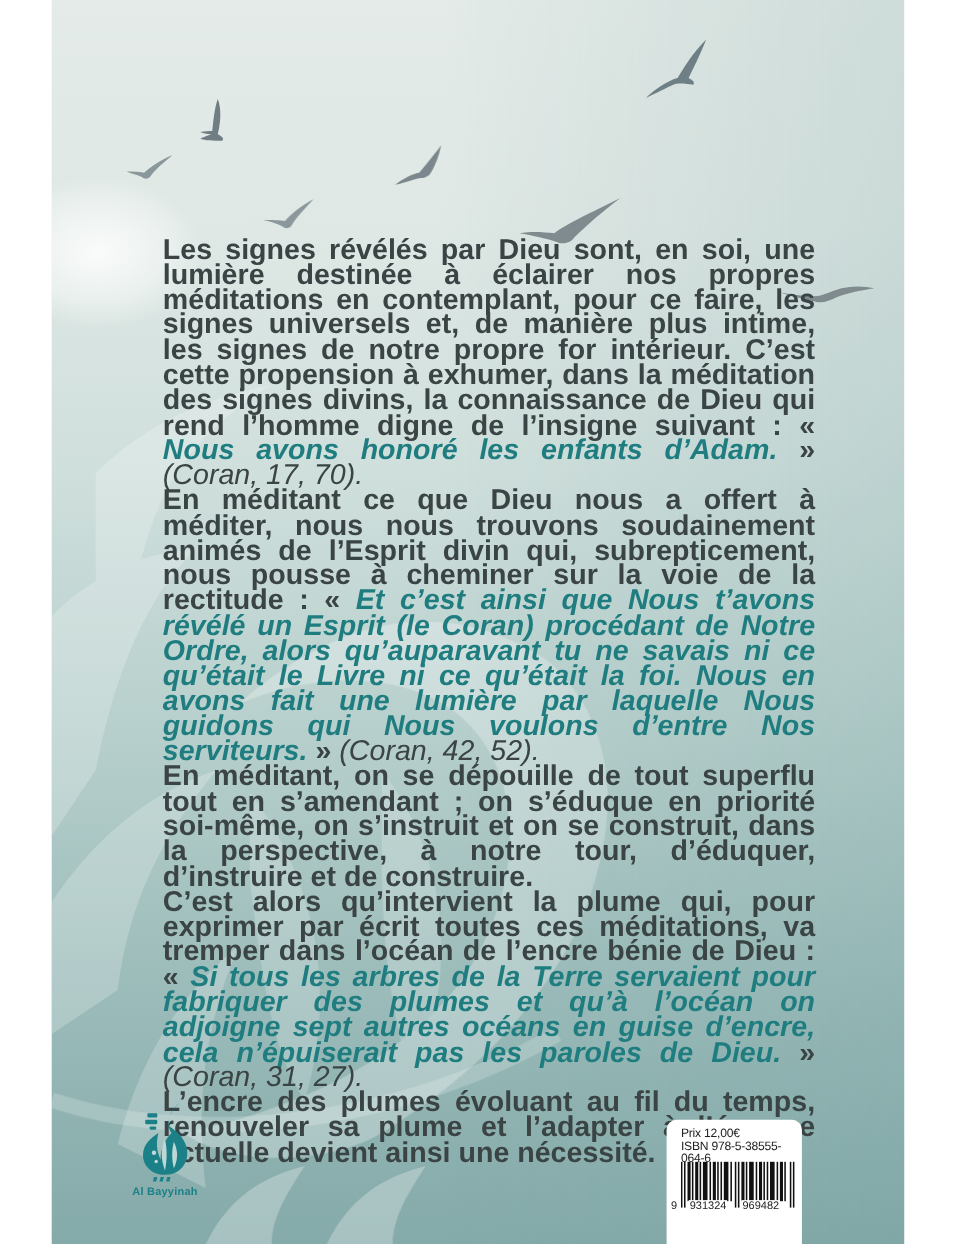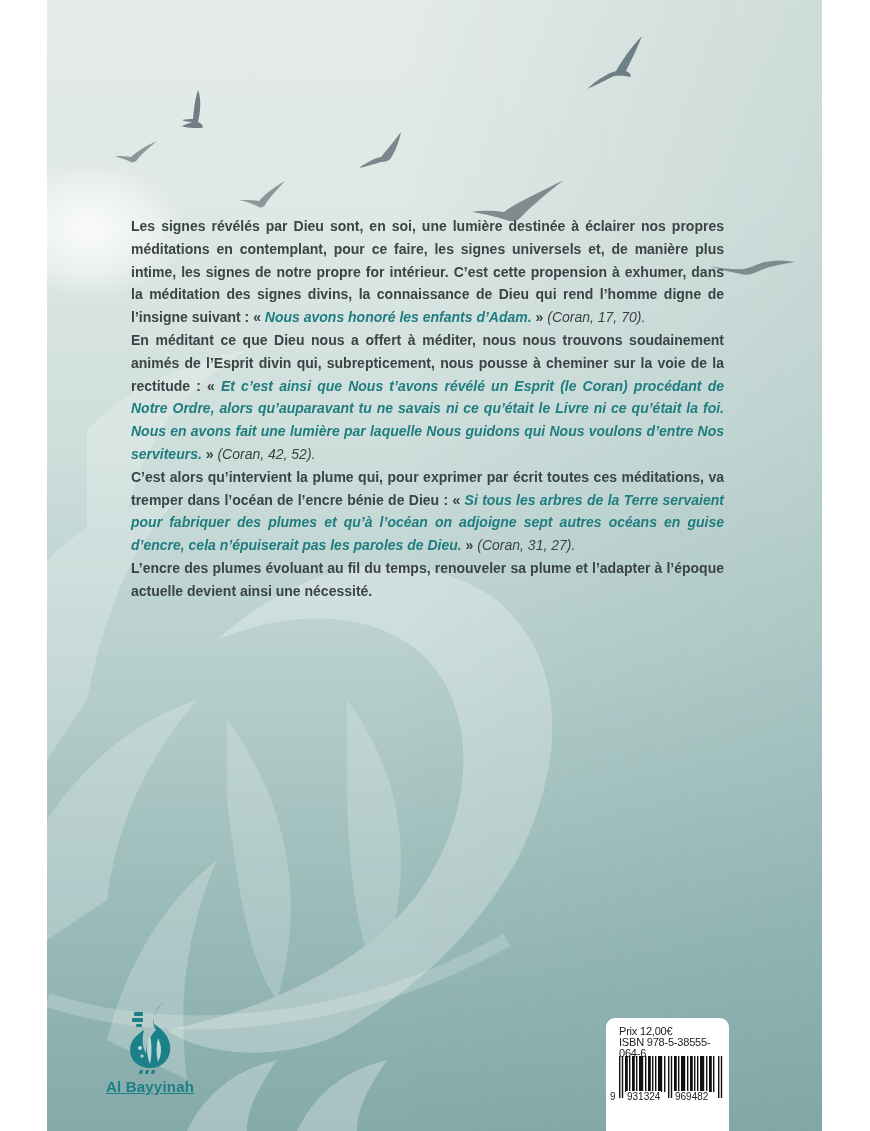--- a/index.html
+++ b/index.html
@@ -16,32 +16,32 @@
       background: linear-gradient(90deg, rgba(120,160,160,0) 0%, rgba(110,155,155,0.18) 100%);
       pointer-events: none;
     }
     .cloud {
       position: absolute; left: 0; top: 160px; width: 140px; height: 140px;
       background: radial-gradient(ellipse at 30% 50%, rgba(255,255,255,0.85) 0%, rgba(255,255,255,0.4) 45%, rgba(255,255,255,0) 70%);
     }
     .swoosh-layer { position: absolute; left: 0; top: 0; width: 775px; height: 1131px; pointer-events: none; }
     .bird { position: absolute; pointer-events: none; }
     .text-block {
-      position: absolute; left: 84px; top: 215px; width: 593px;
-      font-size: 14px; line-height: 22.8px; color: #3b4444;
+      position: absolute; left: 101px; top: 215px; width: 593px;
+      font-size: 26px; line-height: 22.8px; color: #3b4444;
       text-align: justify; font-weight: 600;
     }
     .text-block p { margin: 0; }
     .quote { color: #1f7d80; font-style: italic; font-weight: 600; }
     .ref { font-style: italic; font-weight: 400; color: #3b4444; }
     .logo {
       position: absolute; left: 48px; top: 1000px; width: 110px; text-align: center;
     }
     .logo-name {
-      font-size: 15px; font-weight: 700; color: #1b8088; letter-spacing: 0.2px; margin-top: 2px; text-decoration: underline;
+      font-size: 10px; font-weight: 700; color: #1b8088; letter-spacing: 0.2px; margin-top: 2px;
     }
     .barcode-box {
       position: absolute; left: 559px; top: 1018px; width: 123px; height: 120px;
       background: #ffffff; border-radius: 9px 9px 0 0;
     }
     .bc-line { font-size: 11px; color: #222; line-height: 11px; padding-left: 13px; font-family: "Liberation Sans Narrow", "Liberation Sans", sans-serif; letter-spacing: -0.2px; }
     .bc-line.first { padding-top: 8px; }
     .bars { position: absolute; left: 13px; top: 38px; width: 104px; height: 42px; }
     .bc-digits { position: absolute; left: 3px; top: 73px; width: 116px; font-size: 10px; color: #222; font-family: "Liberation Sans", sans-serif; }
     .bc-digits span { position: absolute; background: #fff; padding: 0 1px; }
@@ -94,20 +94,23 @@
   <svg class="bird" style="left:660px;top:254px;width:90px;height:24px" viewBox="0 0 90 24">
     <path d="M2 12 C 14 14, 26 16, 36 15 C 44 14, 50 10, 58 8 C 68 6, 78 6, 88 8 C 76 10, 64 12, 54 16 C 46 20, 40 22, 34 20 C 22 18, 12 15, 2 12 Z" fill="#7f8b8f"></path>
   </svg>
 
   <div class="text-block">
     <p>
       <span>Les signes révélés par Dieu sont, en soi, une lumière destinée à éclairer nos propres méditations en contemplant, pour ce faire, les signes universels et, de manière plus intime, les signes de notre propre for intérieur. C’est cette propension à exhumer, dans la méditation des signes divins, la connaissance de Dieu qui rend l’homme digne de l’insigne suivant : « </span><span class="quote">Nous avons honoré les enfants d’Adam.</span><span> » </span><span class="ref">(Coran, 17, 70).</span>
     </p>
     <p>
       <span>En méditant ce que Dieu nous a offert à méditer, nous nous trouvons soudainement animés de l’Esprit divin qui, subrepticement, nous pousse à cheminer sur la voie de la rectitude : « </span><span class="quote">Et c’est ainsi que Nous t’avons révélé un Esprit (le Coran) procédant de Notre Ordre, alors qu’auparavant tu ne savais ni ce qu’était le Livre ni ce qu’était la foi. Nous en avons fait une lumière par laquelle Nous guidons qui Nous voulons d’entre Nos serviteurs.</span><span> » </span><span class="ref">(Coran, 42, 52).</span>
+    </p>
+    <p>
+      <span>En méditant, on se dépouille de tout superflu tout en s’amendant ; on s’éduque en priorité soi-même, on s’instruit et on se construit, dans la perspective, à notre tour, d’éduquer, d’instruire et de construire.</span>
     </p>
     <p>
       <span>C’est alors qu’intervient la plume qui, pour exprimer par écrit toutes ces méditations, va tremper dans l’océan de l’encre bénie de Dieu : « </span><span class="quote">Si tous les arbres de la Terre servaient pour fabriquer des plumes et qu’à l’océan on adjoigne sept autres océans en guise d’encre, cela n’épuiserait pas les paroles de Dieu.</span><span> » </span><span class="ref">(Coran, 31, 27).</span>
     </p>
     <p>
       <span>L’encre des plumes évoluant au fil du temps, renouveler sa plume et l’adapter à l’époque actuelle devient ainsi une nécessité.</span>
     </p>
   </div>
 
   <div class="logo">

